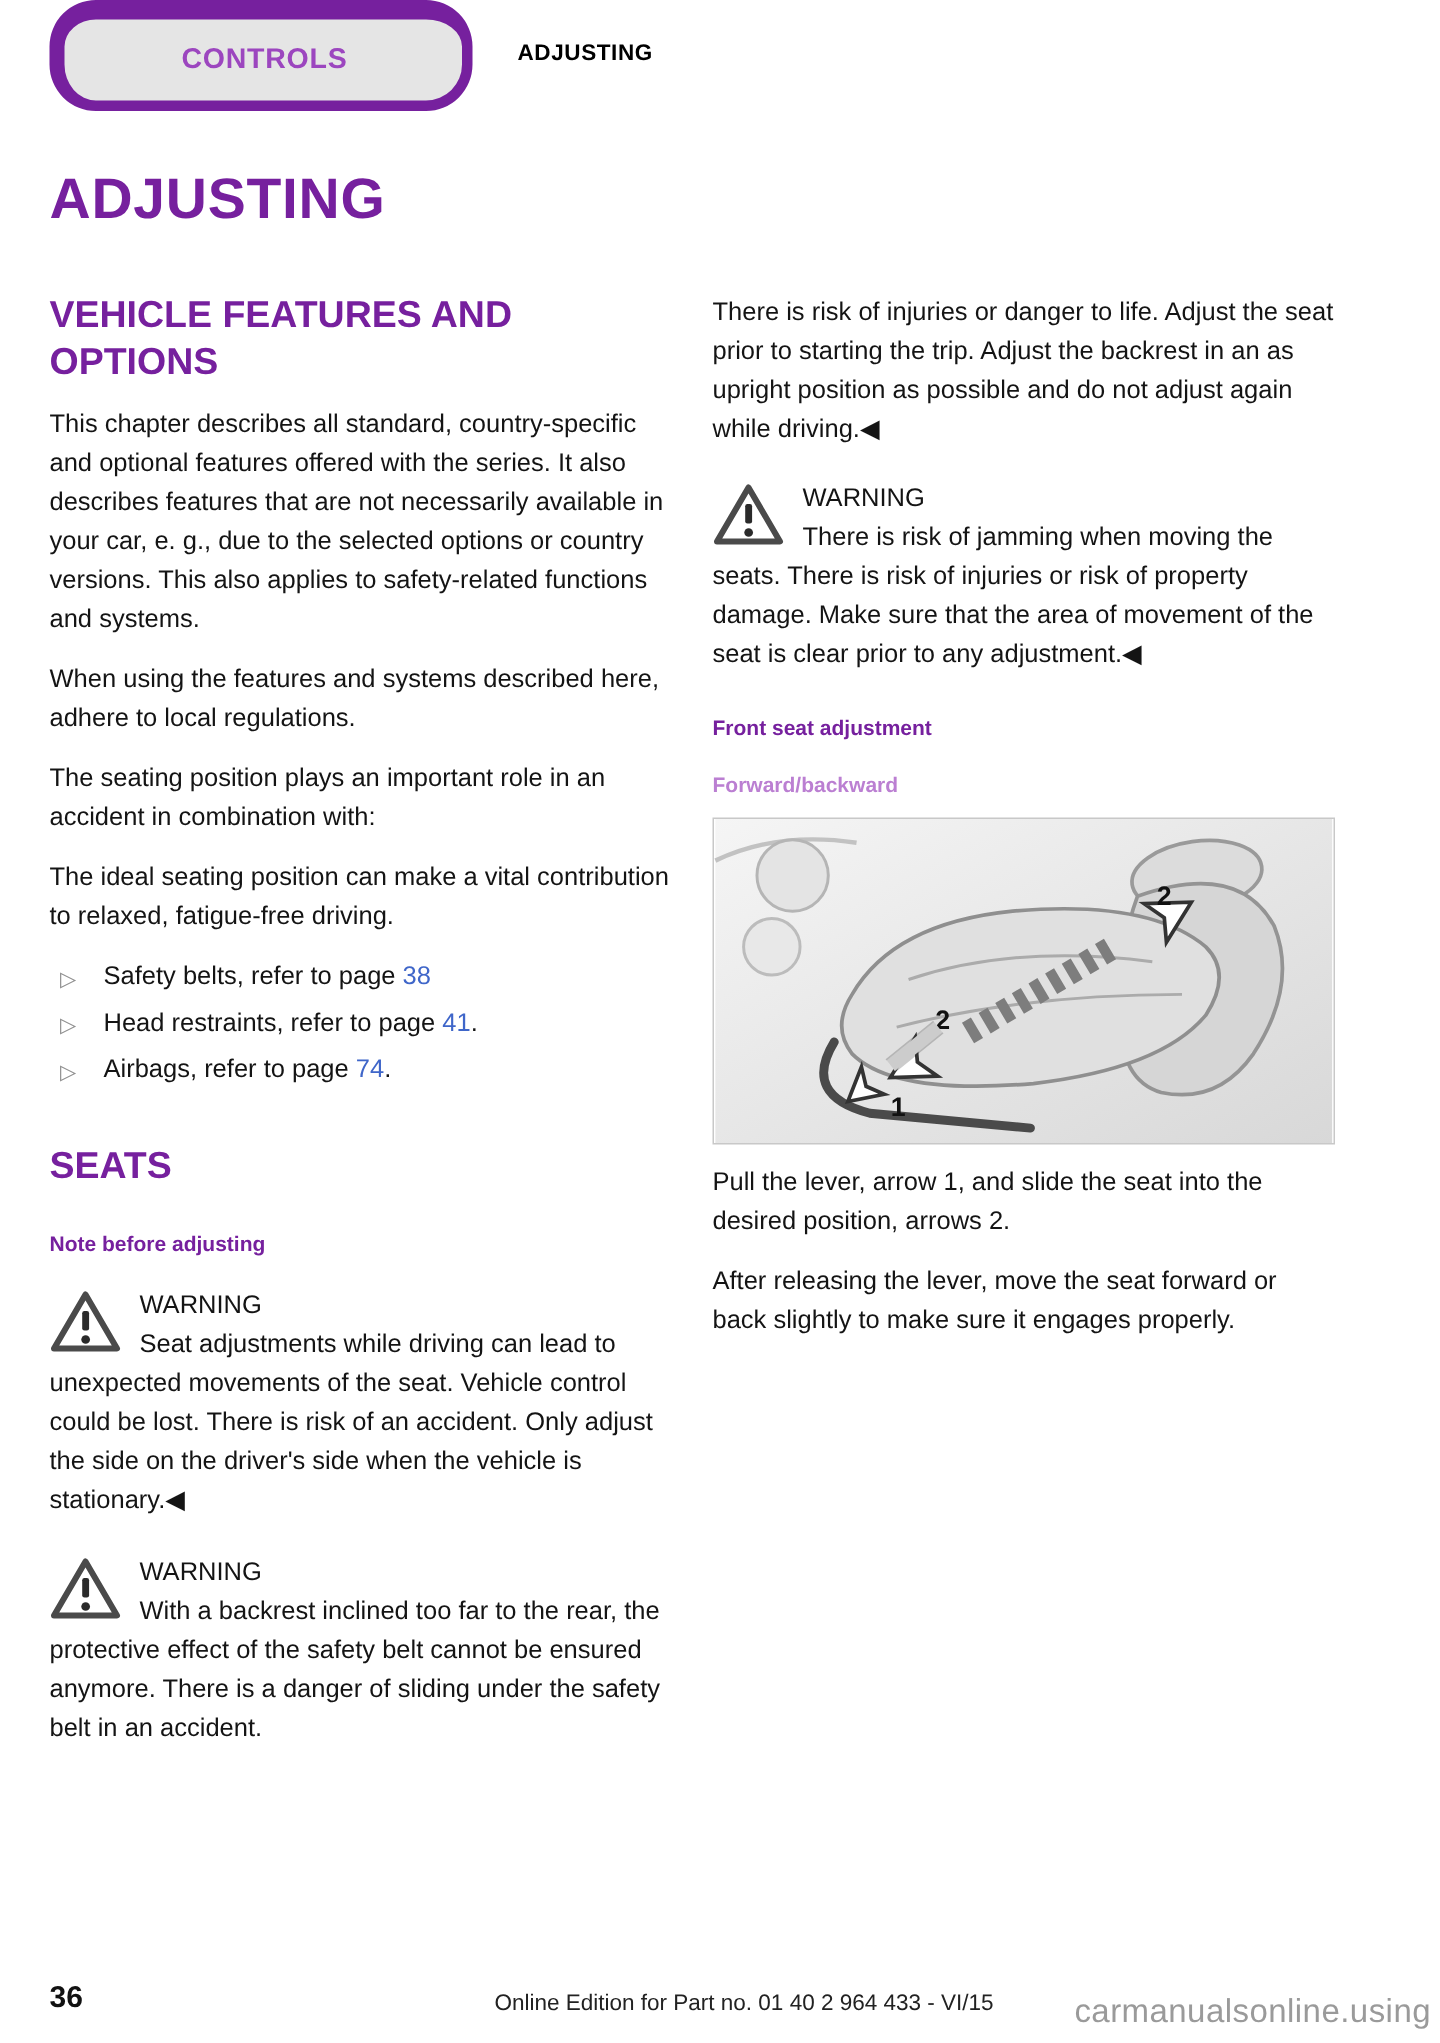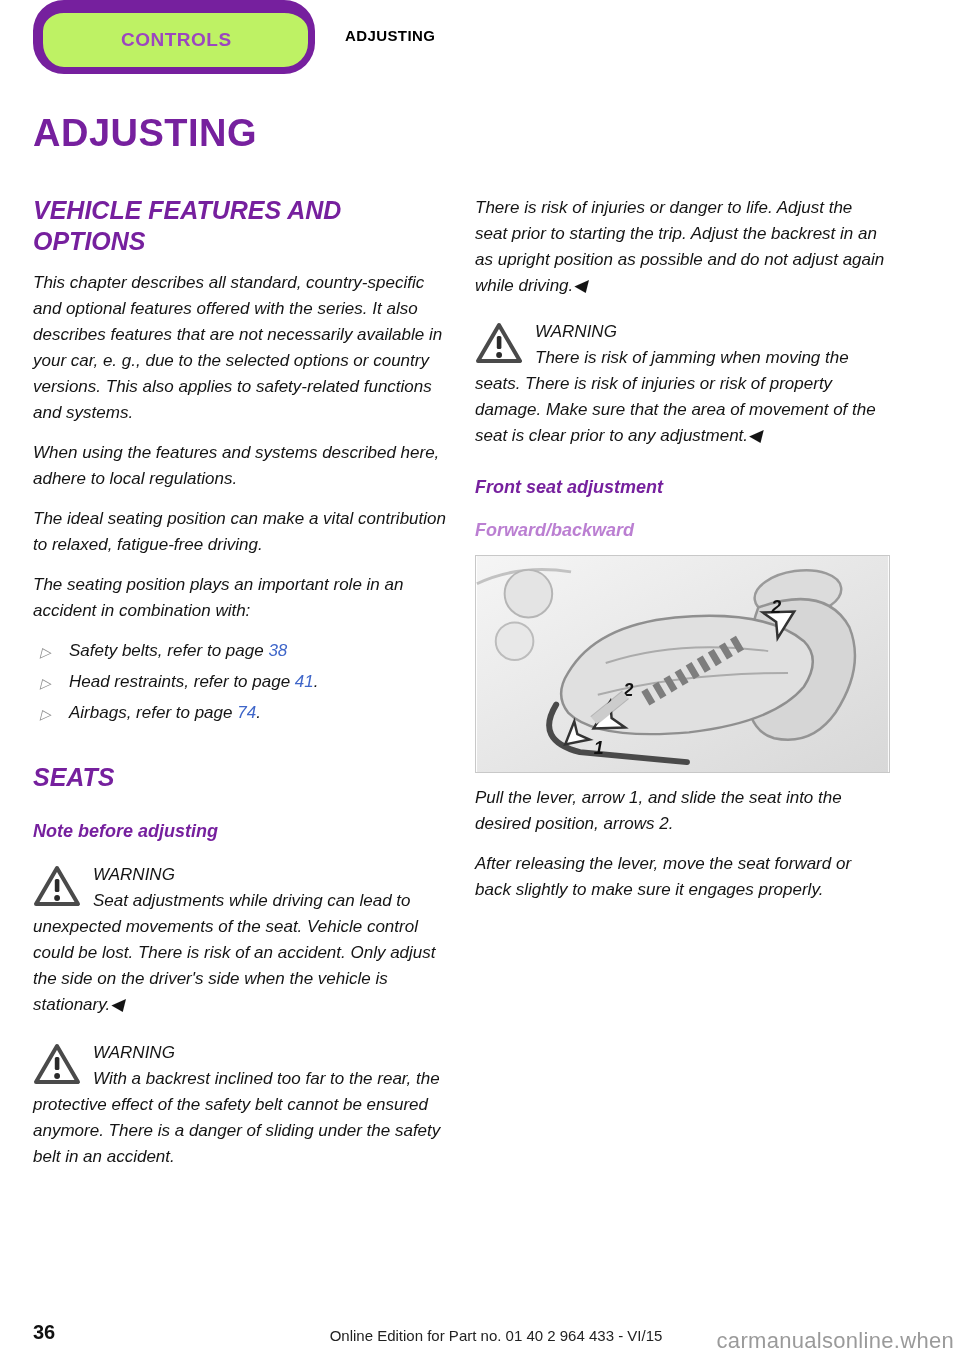--- a/index.html
+++ b/index.html
@@ -16,21 +16,21 @@
     background: #ffffff;
     font-family: "Liberation Sans", sans-serif;
     color: #141414;
     overflow: hidden;
   }
   
   .tab-box {
     position: absolute;
     left: 33px; top: 0;
     width: 282px; height: 74px;
-    background: #bef264;
+    background: #e5e5e5;
     border-left: 10px solid var(--brand);
     border-top: 13px solid var(--brand);
     border-bottom: 7px solid var(--brand);
     border-right: 7px solid var(--brand);
     display: flex; align-items: center;
     padding-left: 78px;
     box-sizing: border-box;
     border-radius: 31px;
   }
   .tab-label {
@@ -49,33 +49,33 @@
   }
   
   .content { padding: 112px 65px 0 33px; }
   h1.title {
     color: var(--brand);
     font-size: 38px;
     font-weight: bold;
     margin: 0 0 40px 0;
     letter-spacing: 0.5px;
   }
-  .columns { display: flex; gap: 28px; font-style: italic; }
+  .columns { display: flex; gap: 28px; }
   .col { width: 414px; }
   h2.sec {
     color: var(--brand);
     font-size: 25px;
     font-weight: bold;
     line-height: 1.22;
     margin: 36px 0 14px 0;
   }
   .col h2.sec:first-child { margin-top: 0; }
   h3.sub {
     color: var(--brand);
-    font-size: 18px;
+    font-size: 14px;
     font-weight: bold;
     margin: 28px 0 10px 0;
   }
   h3.sub.light { color: var(--brandLight); margin-top: 22px; }
   p.body {
     font-size: 17px;
     line-height: 26px;
     margin: 0 0 14px 0;
   }
   p.body.first { margin-top: 0; }
@@ -149,22 +149,22 @@
   <main class="content">
     <h1 class="title">ADJUSTING</h1>
 
     <div class="columns">
 
       <div class="col">
         <h2 class="sec">VEHICLE FEATURES AND OPTIONS</h2>
         <p class="body">This chapter describes all standard, country-specific and optional features offered with the series. It also describes features that are not necessarily available in your car, e. g., due to the selected options or country versions. This also applies to safety-related functions and systems.</p>
         <p class="body">When using the features and systems described here, adhere to local regulations.</p>
 
+        <p class="body">The seating position plays an important role in an accident in combination with:</p>
         <p class="body">The ideal seating position can make a vital contribution to relaxed, fatigue-free driving.</p>
-        <p class="body">The seating position plays an important role in an accident in combination with:</p>
 
         <ul class="bullets">
           <li>
             <span class="marker">▷</span><span>Safety belts, refer to page </span><a href="#" class="pagelink">38</a><span></span>
           </li>
           <li>
             <span class="marker">▷</span><span>Head restraints, refer to page </span><a href="#" class="pagelink">41</a><span>.</span>
           </li>
           <li>
             <span class="marker">▷</span><span>Airbags, refer to page </span><a href="#" class="pagelink">74</a><span>.</span>
@@ -256,15 +256,15 @@
         </figure>
 
         <p class="body">Pull the lever, arrow 1, and slide the seat into the desired position, arrows 2.</p>
         <p class="body">After releasing the lever, move the seat forward or back slightly to make sure it engages properly.</p>
       </div>
     </div>
   </main>
 
   <div class="page-num">36</div>
   <div class="edition">Online Edition for Part no. 01 40 2 964 433 - VI/15</div>
-  <div class="watermark">carmanualsonline.when</div>
+  <div class="watermark">carmanualsonline.using</div>
 
 </div>
 
 </body></html>

